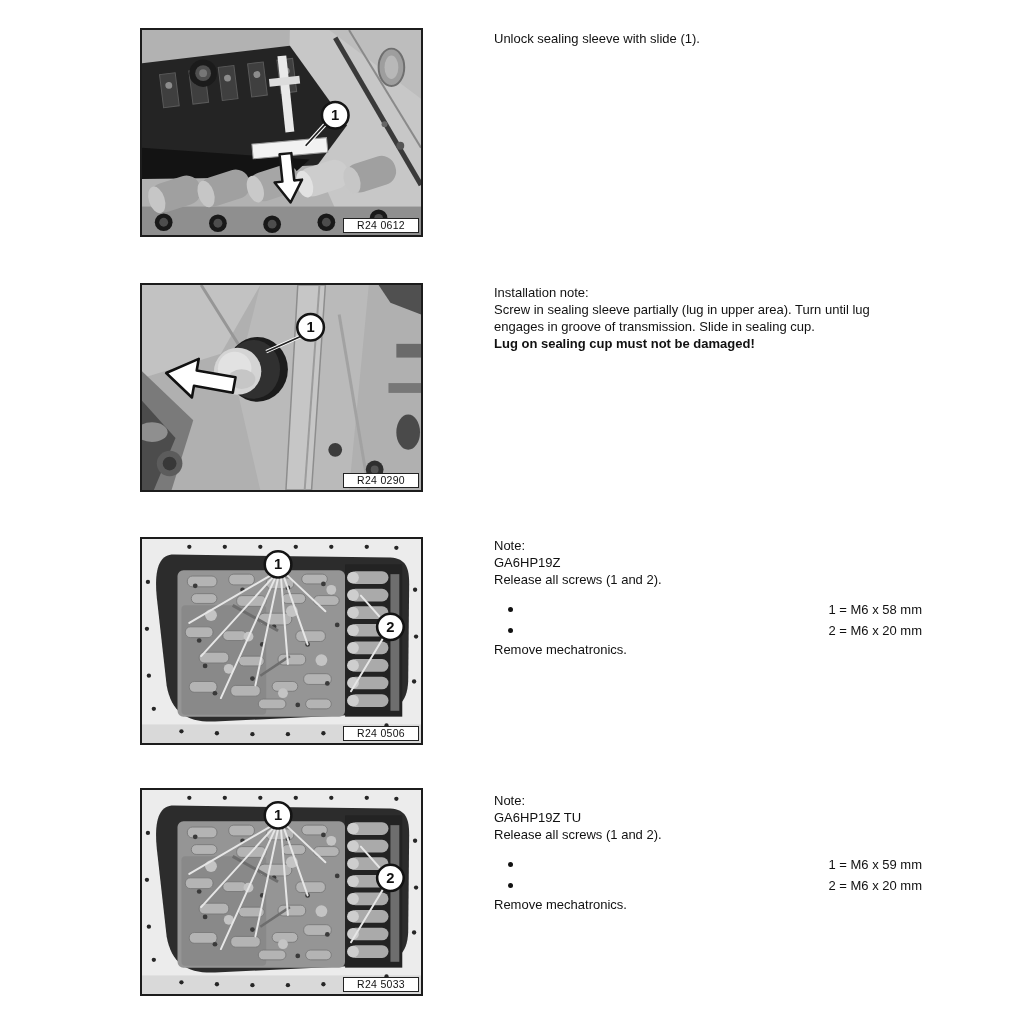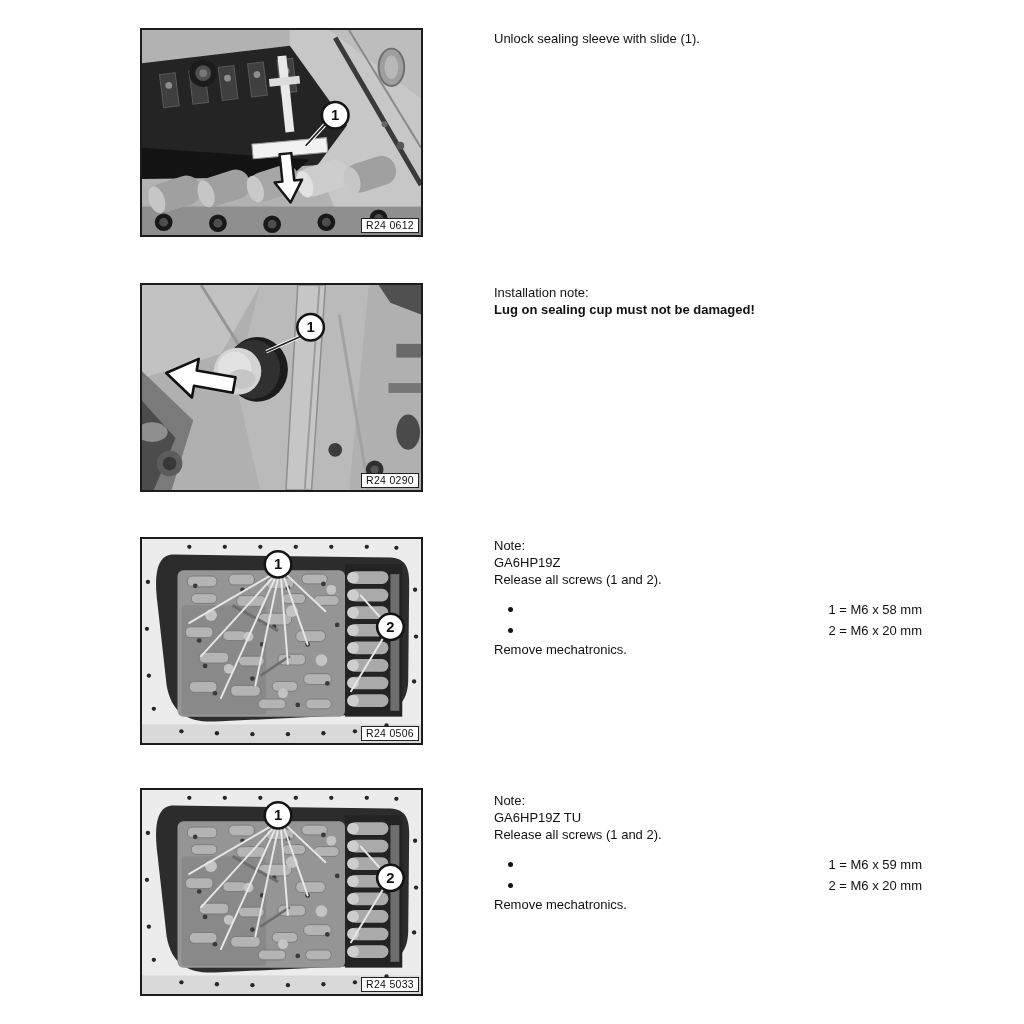--- a/index.html
+++ b/index.html
@@ -9,21 +9,21 @@
     font-family: "Liberation Sans", sans-serif; color: #111111;
   }
   .figure {
     position: absolute; left: 140px; width: 283px;
     border: 2px solid #1c1c1c; box-sizing: border-box; background: #b5b5b5;
   }
   .figure svg { display: block; width: 100%; height: 100%; }
   .ref-label {
     position: absolute; right: 2px; bottom: 2px;
     background: #ffffff; border: 1.5px solid #222222;
-    font-size: 10.5px; line-height: 13px; padding: 0 4px;
+    font-size: 10.5px; line-height: 13px; padding: 0 13px;
     color: #111; letter-spacing: 0.3px;
   }
   .textcol {
     position: absolute; left: 446px; width: 428px;
     font-size: 13px; line-height: 17px; color: #111111; margin-left: 48px;
   }
   .textcol p { margin: 0; }
   .em { }
   .strong { font-weight: bold; }
   .mt3 { margin-top: 3px; }
@@ -315,20 +315,21 @@
 
         <g>
           <circle class="callout-circle" cx="171" cy="43" r="13.5"></circle>
           <text class="callout-num" x="171" y="48">1</text>
         </g>
       </svg>
       <div class="ref-label">R24 0290</div>
     </div>
     <div class="textcol" style="top:284px">
       <p class="em mt4">Installation note:</p>
+      <p>Screw in sealing sleeve partially (lug in upper area). Turn until lug engages in groove of transmission. Slide in sealing cup.</p>
       <p class="strong mt7">Lug on sealing cup must not be damaged!</p>
     </div>
   </section>
 
   <section>
     <div class="figure" style="top:537px;height:208px">
       <svg viewBox="0 0 283 209" preserveAspectRatio="none">
         <use href="#mech-fig"></use>
         <g>
           <circle class="callout-circle" cx="138" cy="26" r="13.5"></circle>

